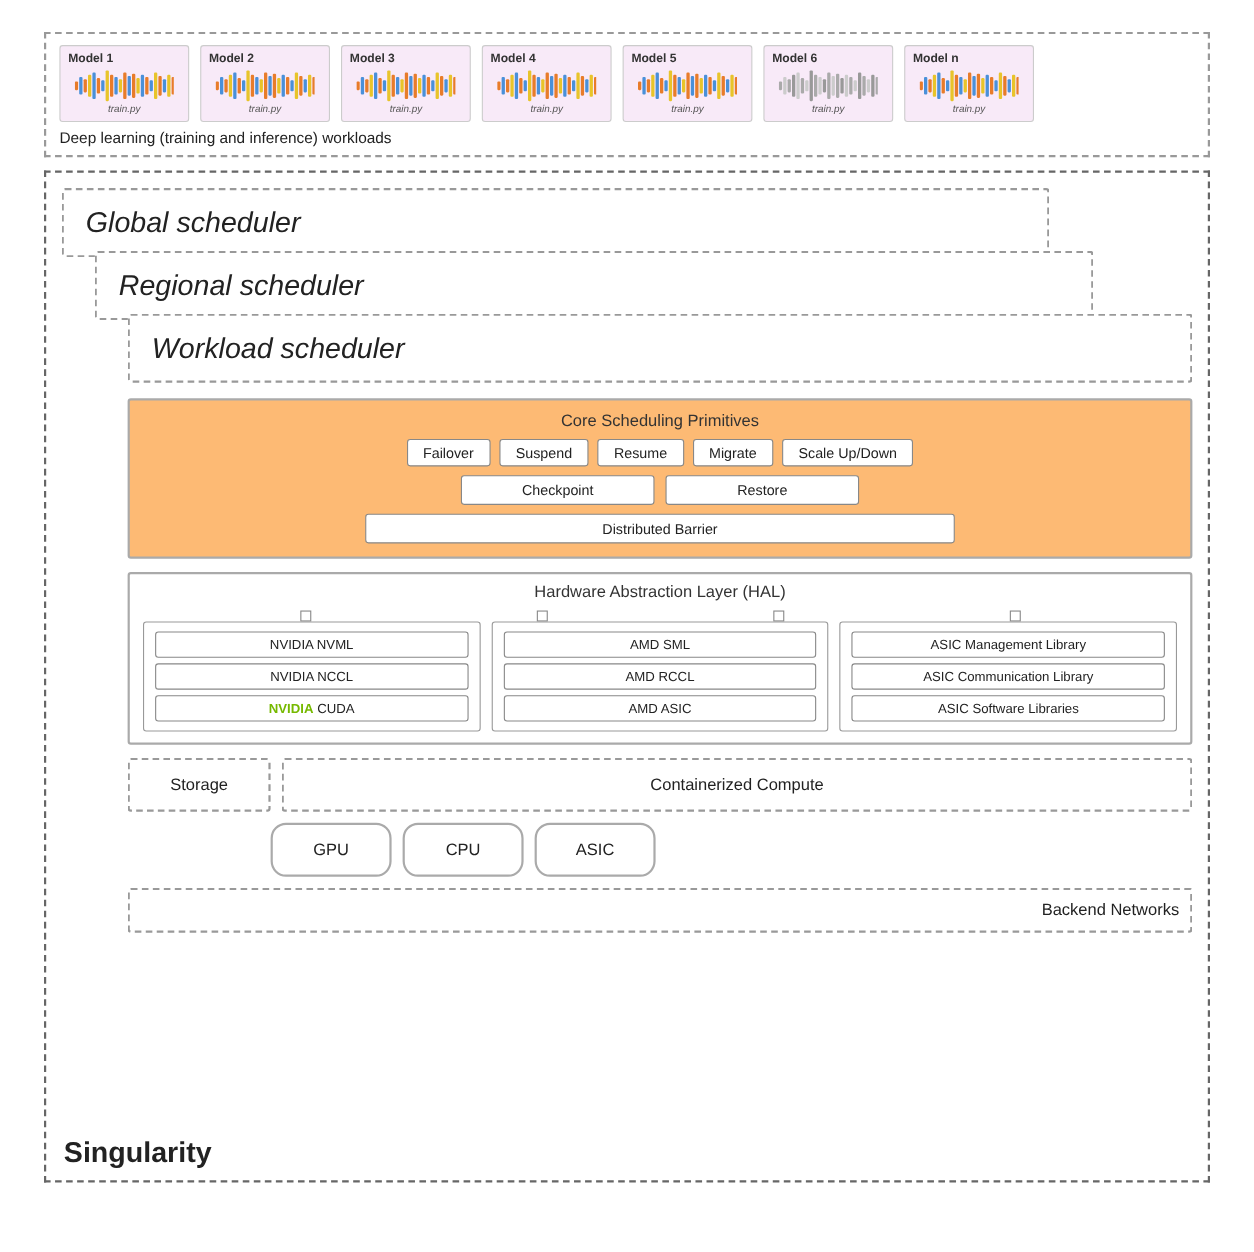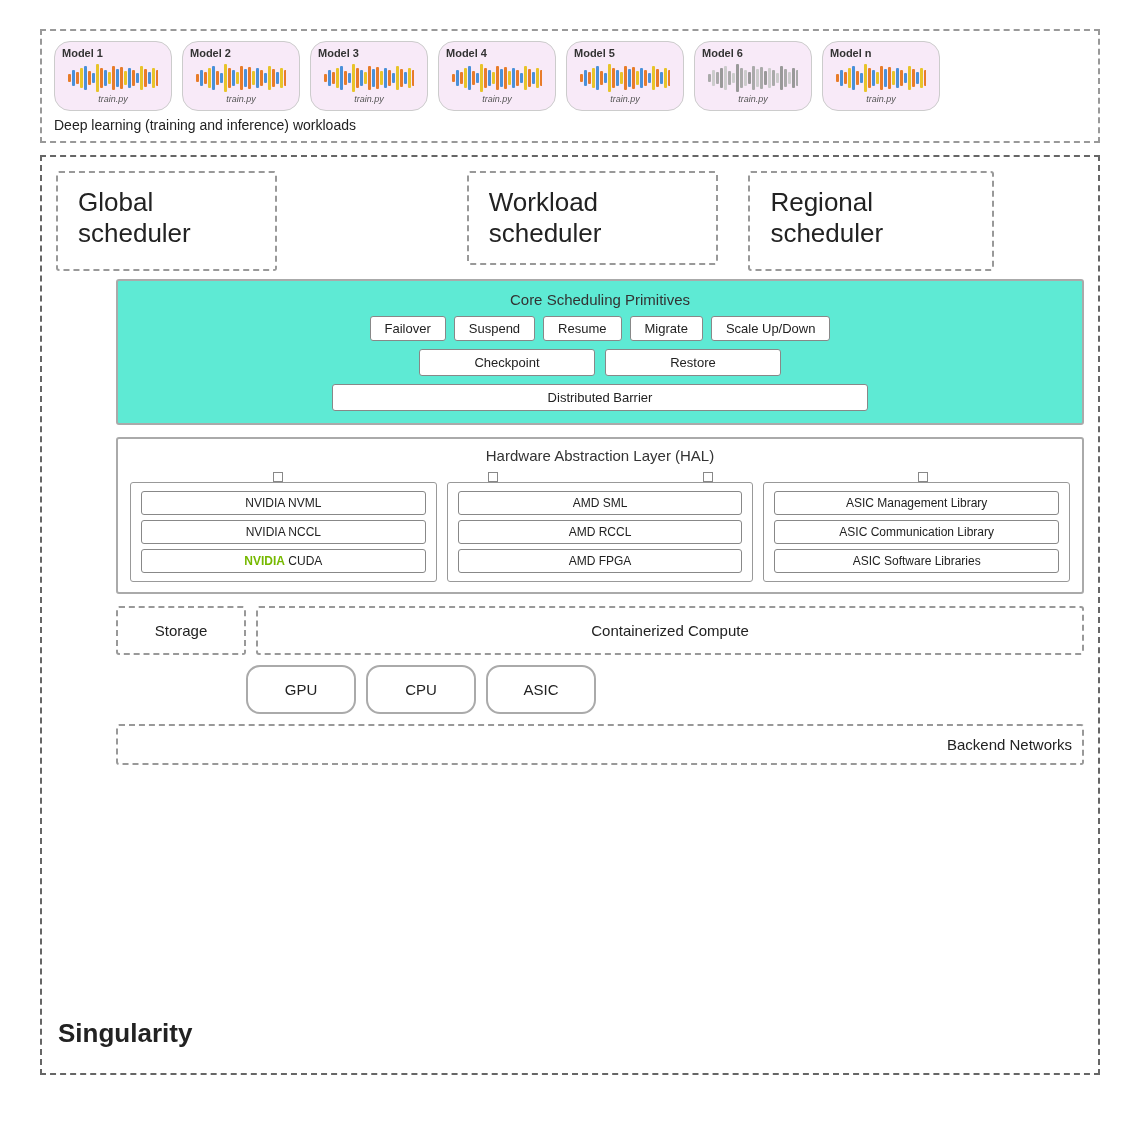--- a/index.html
+++ b/index.html
@@ -26,21 +26,21 @@
       margin-bottom: 12px;
       position: relative;
     }
     .workloads-models {
       display: flex;
       gap: 10px;
       margin-bottom: 6px;
     }
     .model-card {
       border: 1.5px solid #ccc;
-      border-radius: 16px;
+      border-radius: 3px;
       background: #f8eaf8;
       padding: 5px 7px;
       display: flex;
       flex-direction: column;
       align-items: center;
       width: 118px;
       min-height: 70px;
     }
     .model-title {
       font-size: 11px;
@@ -62,33 +62,35 @@
 
     
     .system-box {
       border: 2px dashed #666;
       padding: 14px 14px 14px 14px;
       position: relative;
       height: 920px;
     }
     .singularity-label {
       position: absolute;
-      bottom: 24px;
+      bottom: 10px;
       left: 16px;
       font-size: 26px;
       font-weight: bold;
       color: #222;
     }
 
     
     .scheduler-layers {
       display: flex;
+      flex-direction: column;
       gap: 0px;
       margin-bottom: 14px;
       position: relative;
+      font-style: italic;
     }
     .scheduler-box {
       border: 2px dashed #999;
       border-radius: 3px;
       padding: 14px 20px;
       background: #fff;
       font-size: 26px;
       font-weight: normal;
       color: #222;
     }
@@ -107,21 +109,21 @@
       margin-right: 0px;
     }
 
     
     .core-scheduling-box {
       border: 2px solid #aaa;
       border-radius: 3px;
       margin-left: 60px;
       margin-bottom: 12px;
       padding: 10px 14px 12px 14px;
-      background: #5eead4;
+      background: #fdba74;
       position: relative;
     }
     .core-scheduling-title {
       text-align: center;
       font-size: 15px;
       color: #333;
       margin-bottom: 8px;
     }
     .primitives-row {
       display: flex;
@@ -495,25 +497,25 @@
       </div>
     <div class="workloads-label">Deep learning (training and inference) workloads</div>
   </div>
 
   <div class="system-box">
 
     <div class="scheduler-layers">
       <div class="scheduler-box scheduler-global">
         <span>Global scheduler</span>
       </div>
+      <div class="scheduler-box scheduler-regional">
+        <span>Regional scheduler</span>
+      </div>
       <div class="scheduler-box scheduler-workload">
         <span>Workload scheduler</span>
-      </div>
-      <div class="scheduler-box scheduler-regional">
-        <span>Regional scheduler</span>
       </div>
     </div>
 
     <div class="core-scheduling-box">
       <div class="core-scheduling-title">Core Scheduling Primitives</div>
       <div class="primitives-row">
 
       <div class="primitive-btn">Failover</div>
           <div class="primitive-btn">Suspend</div>
           <div class="primitive-btn">Resume</div>
@@ -539,21 +541,21 @@
       </div>
       <div class="hal-columns">
         <div class="hal-column">
           <div class="hal-item">NVIDIA NVML</div>
           <div class="hal-item">NVIDIA NCCL</div>
           <div class="hal-item"><span class="nvidia-highlight">NVIDIA</span> CUDA</div>
         </div>
         <div class="hal-column">
           <div class="hal-item">AMD SML</div>
           <div class="hal-item">AMD RCCL</div>
-          <div class="hal-item">AMD FPGA</div>
+          <div class="hal-item">AMD ASIC</div>
         </div>
         <div class="hal-column">
           <div class="hal-item">ASIC Management Library</div>
           <div class="hal-item">ASIC Communication Library</div>
           <div class="hal-item">ASIC Software Libraries</div>
         </div>
       </div>
     </div>
 
     <div class="storage-compute-row">

